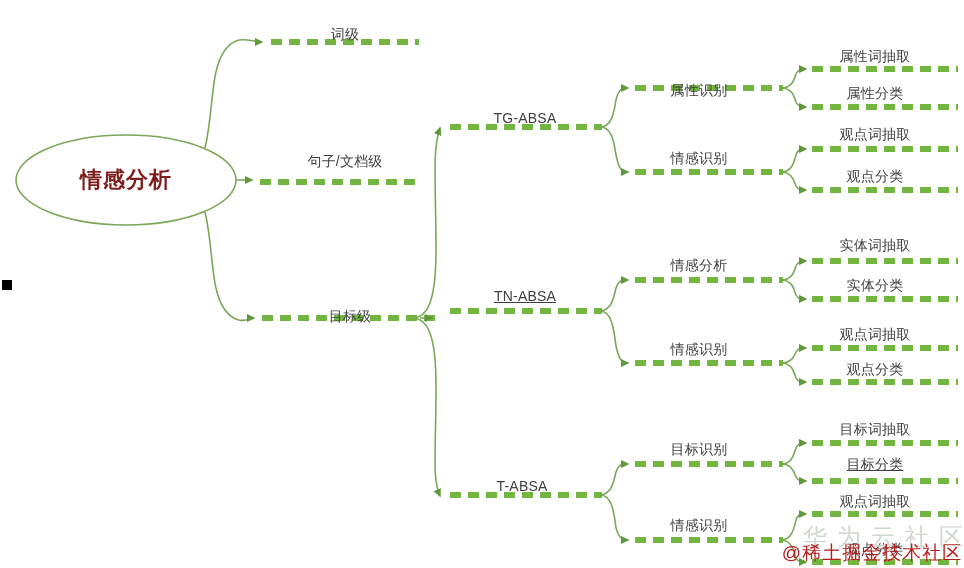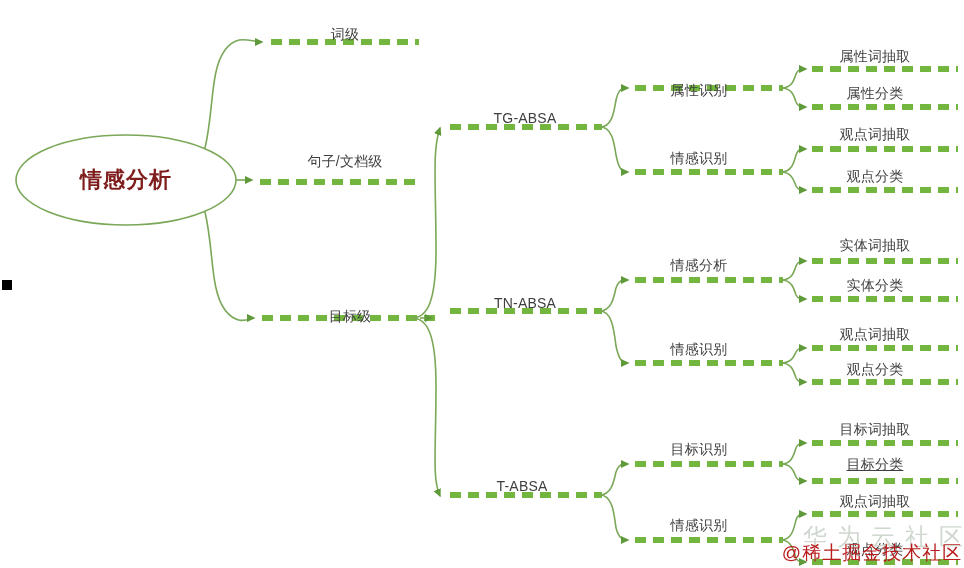--- a/index.html
+++ b/index.html
@@ -161,21 +161,21 @@
     </g>
   </svg>
 
   <div class="root-label" style="left:126px; top:180px;">情感分析</div>
 
   <div class="node-label" style="left:345px; top:26px;">词级</div>
   <div class="node-label" style="left:345px; top:153px;">句子/文档级</div>
   <div class="node-label" style="left:350px; top:308px;">目标级</div>
 
   <div class="node-label" style="left:525px; top:110px;text-align:center;">TG-ABSA</div>
-  <div class="node-label" style="left:525px; top:295px;">TN-ABSA</div>
+  <div class="node-label" style="left:525px; top:288px;text-decoration:underline;">TN-ABSA</div>
   <div class="node-label" style="left:522px; top:478px;">T-ABSA</div>
 
   <div class="node-label" style="left:699px; top:82px;">属性识别</div>
   <div class="node-label" style="left:699px; top:150px;">情感识别</div>
   <div class="node-label" style="left:699px; top:257px;">情感分析</div>
   <div class="node-label" style="left:699px; top:341px;">情感识别</div>
   <div class="node-label" style="left:699px; top:441px;">目标识别</div>
   <div class="node-label" style="left:699px; top:517px;">情感识别</div>
 
   <div class="node-label" style="left:875px; top:48px;">属性词抽取</div>

